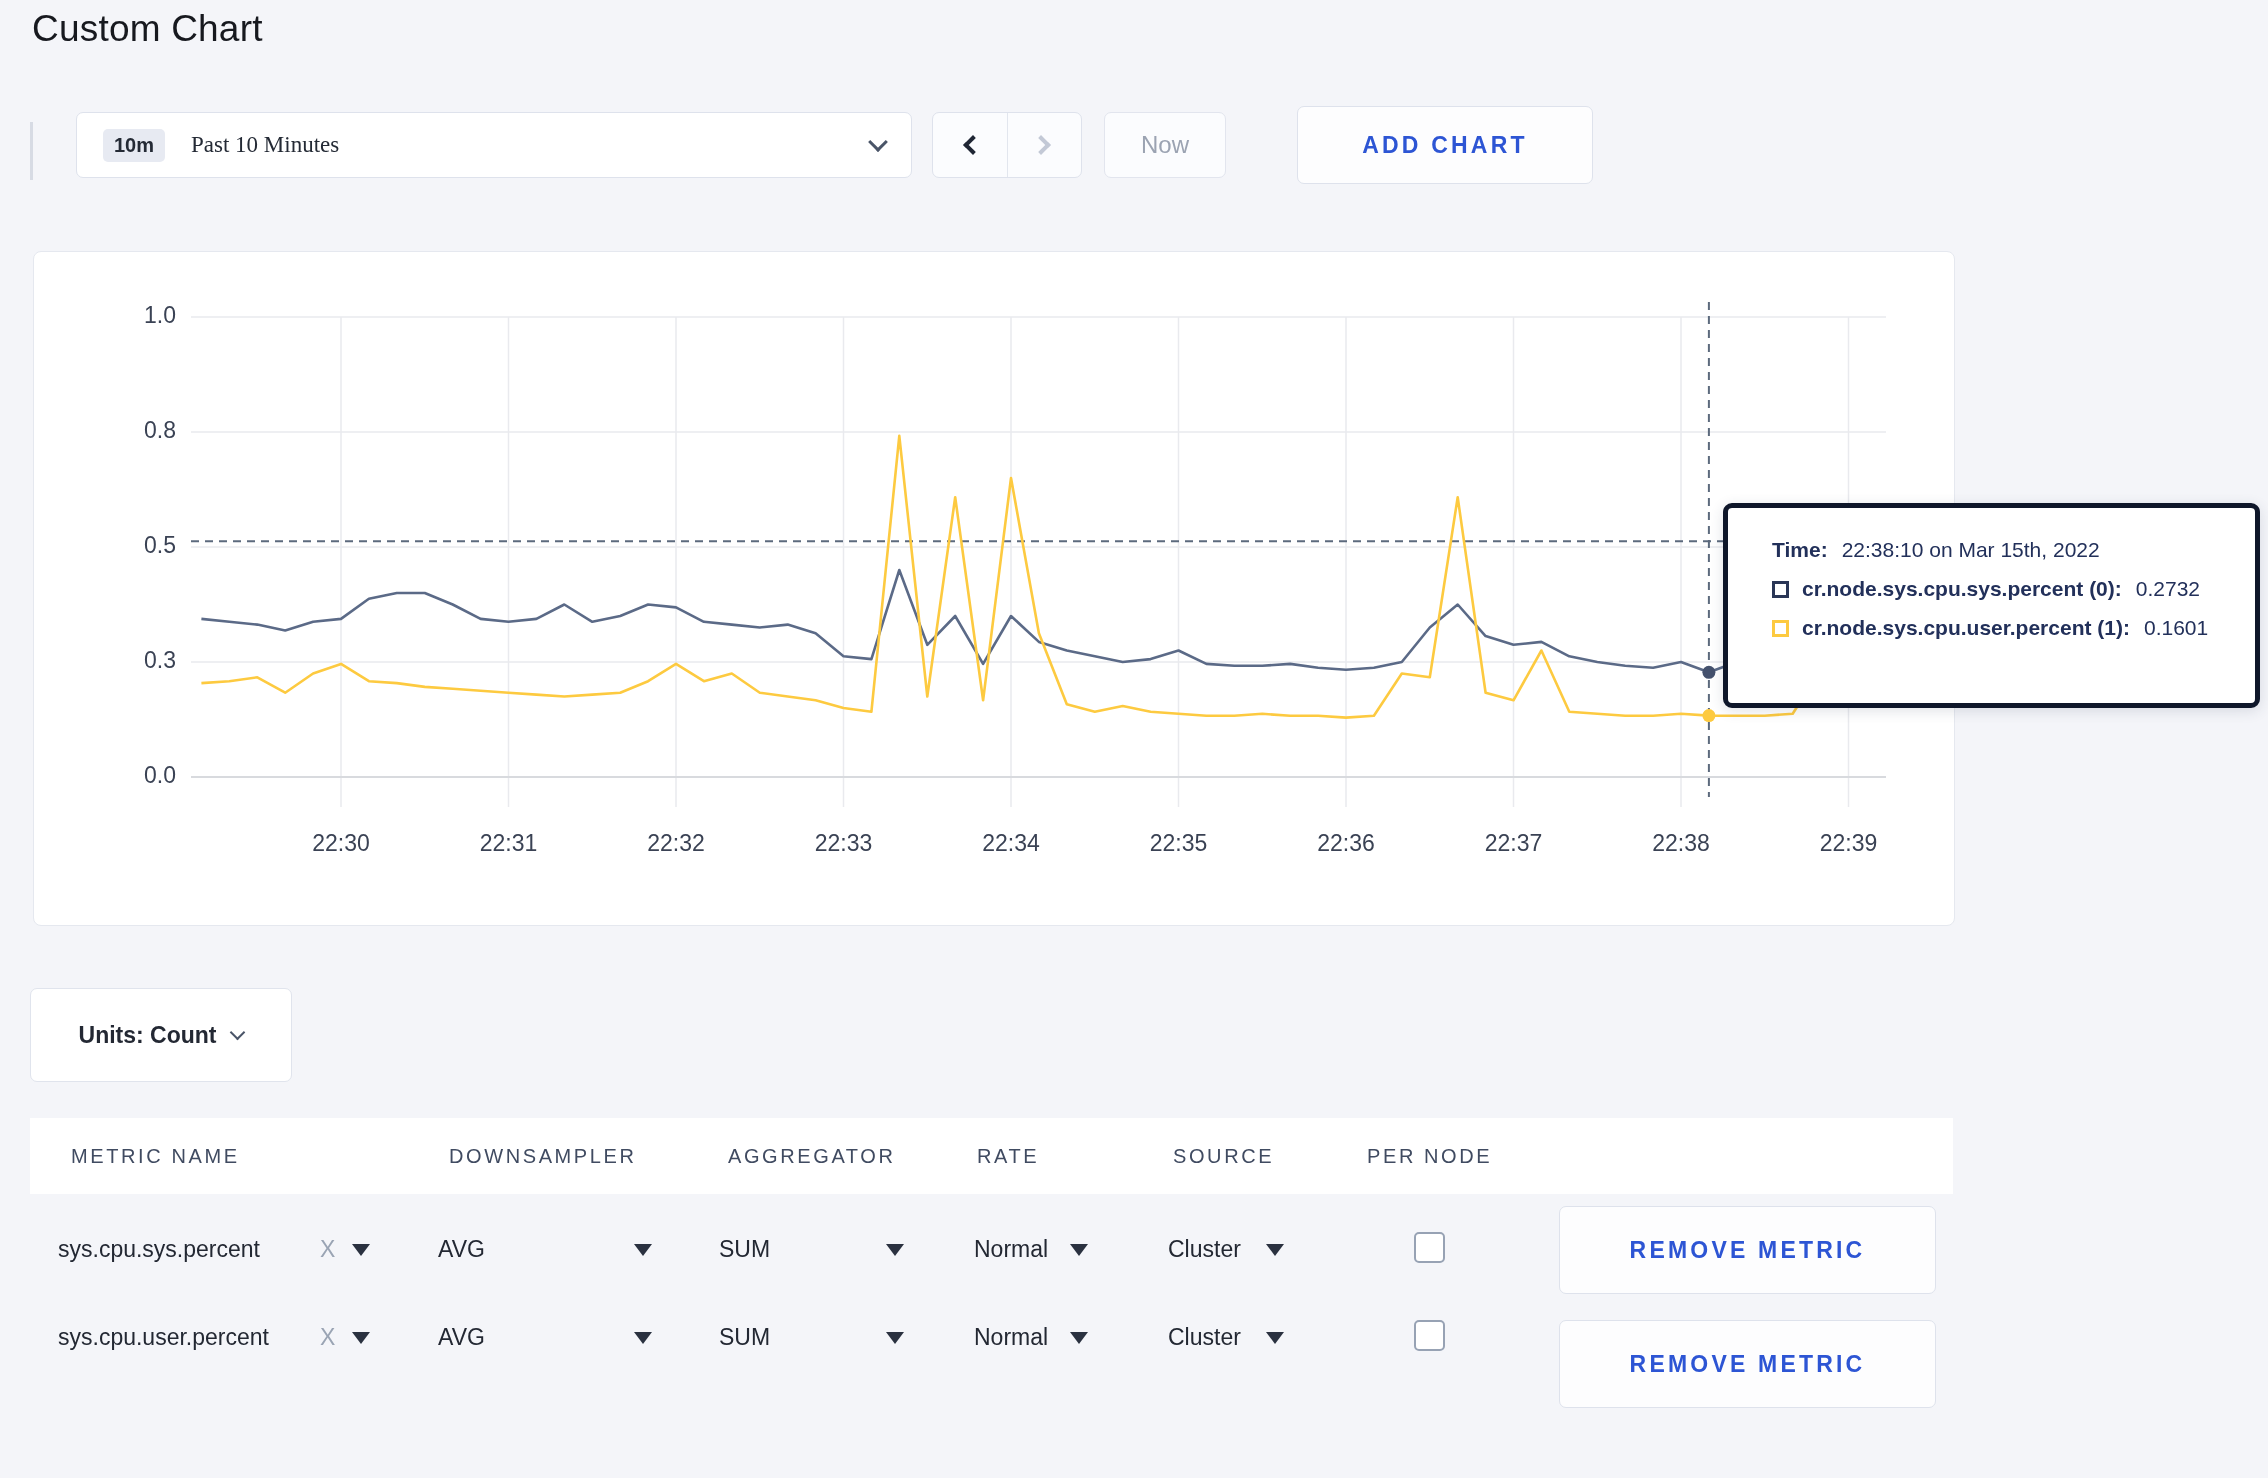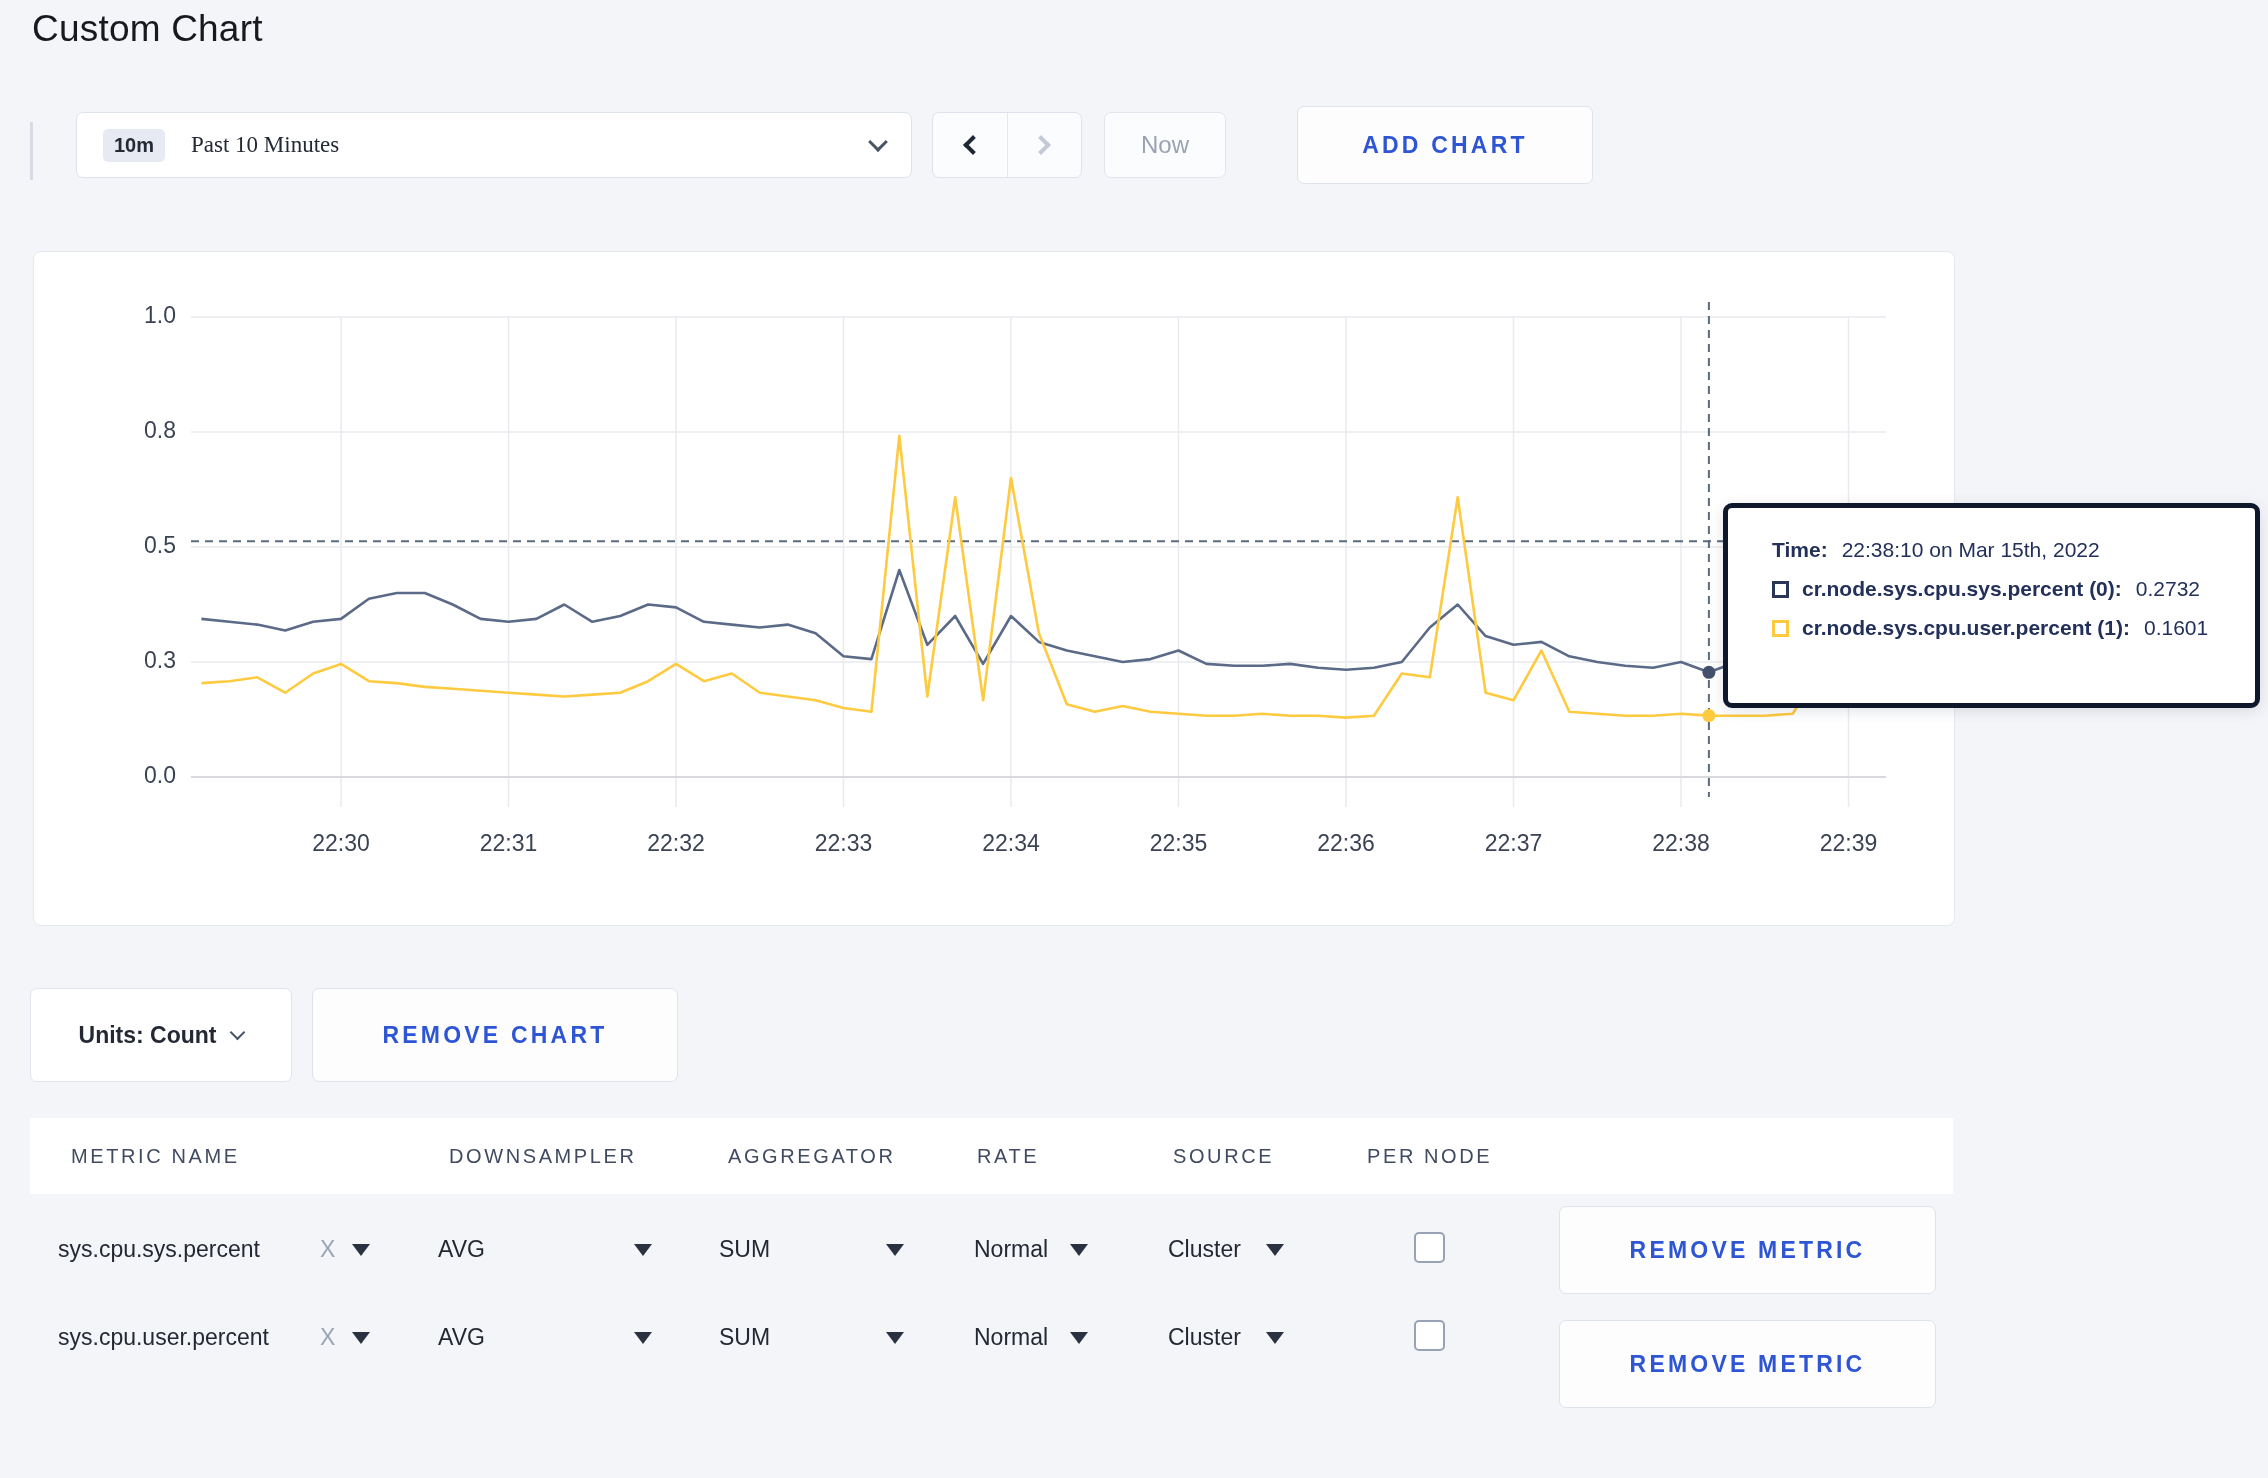--- a/index.html
+++ b/index.html
@@ -169,21 +169,20 @@
       <span class="swatch" style="border-color: rgb(253, 202, 64);"></span>
       <span class="tt-name">cr.node.sys.cpu.user.percent (1):</span>
       <span>0.1601</span>
     </div>
   </div>
 
   <button class="units-btn">
     <span>Units: Count</span>
     <span class="chev chev-down"></span>
   </button>
-  <button class="blue-btn remove-chart">REMOVE CHART</button>
 
   <div class="table-header-band">
     <span class="th" style="left:41px">METRIC NAME</span>
     <span class="th" style="left:419px">DOWNSAMPLER</span>
     <span class="th" style="left:698px">AGGREGATOR</span>
     <span class="th" style="left:947px">RATE</span>
     <span class="th" style="left:1143px">SOURCE</span>
     <span class="th" style="left:1337px">PER NODE</span>
   </div>
 

